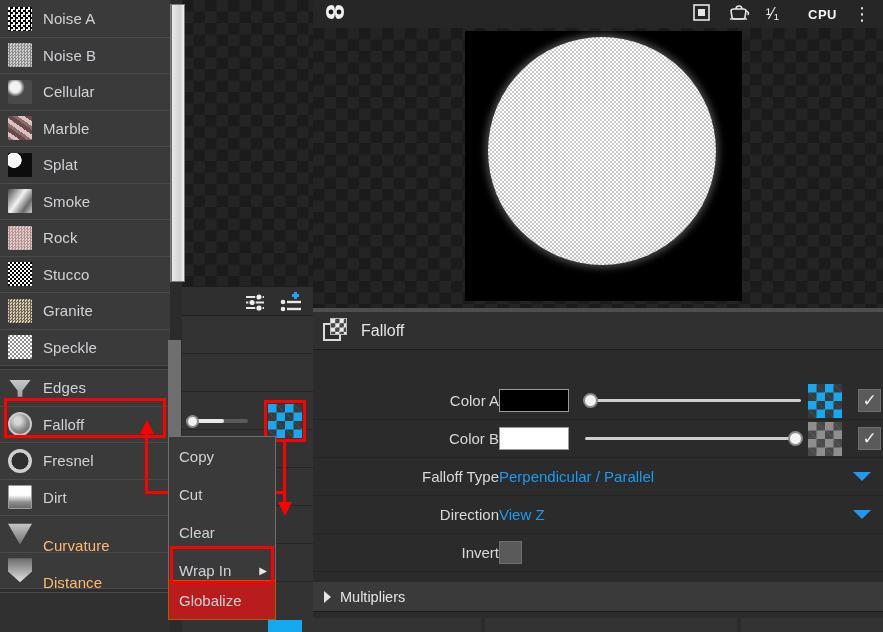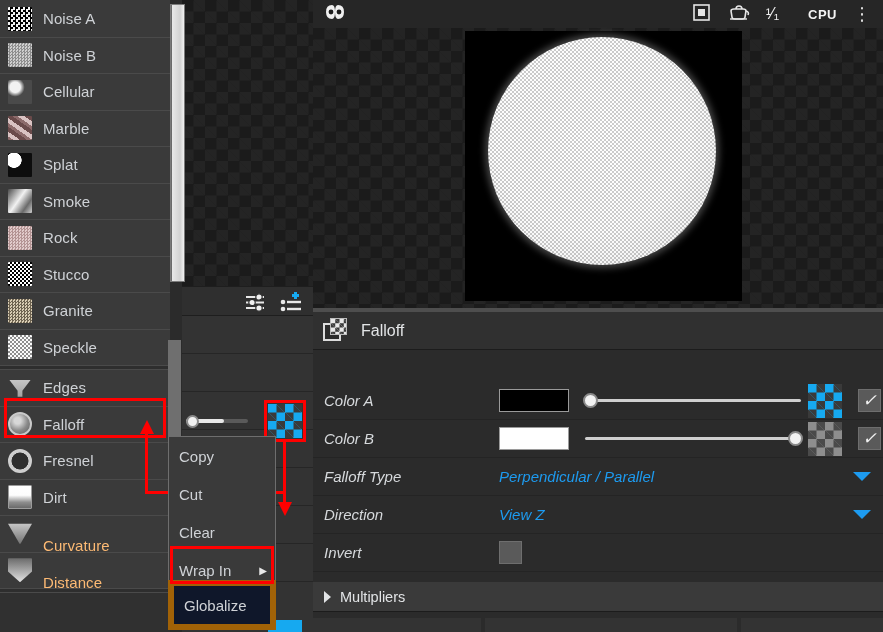--- a/index.html
+++ b/index.html
@@ -2,21 +2,21 @@
 <html><head>
 <meta charset="utf-8">
 <style>
   * { box-sizing: border-box; margin: 0; padding: 0; }
   html, body {
     width: 883px; height: 632px;
     background: #000;
     font-family: "Liberation Sans", sans-serif;
     overflow: hidden;
   }
-  #app { position: relative; width: 883px; height: 632px; }
+  #app { position: relative; width: 883px; height: 632px; text-align: right; }
 
   
   #sidebar {
     position: absolute; left: 0; top: 0; width: 170px; height: 632px;
     background: #3a3a3a; overflow: hidden;
   }
   .lib-item {
     display: flex; align-items: center; height: 36.5px;
     padding-left: 8px; gap: 11px;
     border-bottom: 1px solid #4a4a4a;
@@ -140,21 +140,21 @@
     z-index: 40;
   }
   .ctx-item {
     height: 38px; display: flex; align-items: center; justify-content: space-between;
     padding: 0 8px 0 10px; font-size: 15px; color: #cfd2d6;
   }
   .ctx-sep { height: 1px; background: #575757; margin: 0 2px; }
   .ctx-arrow { font-size: 10px; color: #e8e8e8; }
   #ctx-menu2 {
     position: absolute; left: 168px; top: 580px; width: 108px;
-    background: #0f172a; border: 6px solid #a16207; z-index: 40;
+    background: #b91c1c; border: 1px solid #a16207; z-index: 40;
   }
   #wrap-hl { position:absolute; left:170px; top:546px; width:104px; height:38px; border:3px solid #ff0000; z-index:50; pointer-events:none;}
 
   
   #right {
     position: absolute; left: 313px; top: 0; width: 570px; height: 632px;
     background: #2b2b2b; overflow: hidden;
   }
   #rp-toolbar {
     position: absolute; left: 0; top: 0; width: 570px; height: 28px;
@@ -443,21 +443,21 @@
 
     <div id="rp-node-header">
       <span id="node-icon">
         <span class="sq1"></span>
           <span class="sq2"></span>
       </span>
       <span id="node-title">Falloff</span>
     </div>
 
 
-    <div style="position:absolute;left:0;top:382px;width:570px;font-style:italic;">
+    <div style="position:absolute;left:0;top:382px;width:570px;">
 
       <div class="prm-row">
         <span class="prm-label">Color A</span>
         <span class="swatch-box" style="background:#000000;"></span>
         <span style="position:relative;width:216px;margin-left:16px;">
           <span class="slider-track" style="display:block;"></span>
           <span class="slider-knob" style="left:-2px;"></span>
         </span>
         <span class="checker-swatch active" style="position:absolute;left:495px;"></span>
         <span class="chk" style="position:absolute;left:545px;">✓</span>

